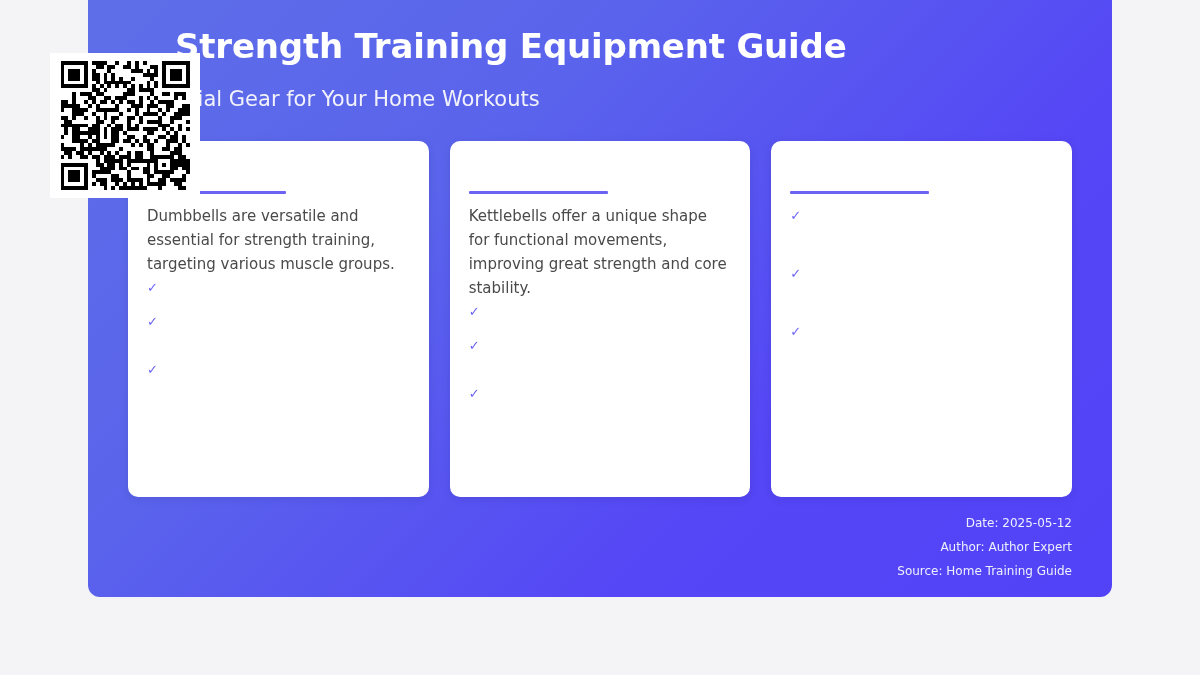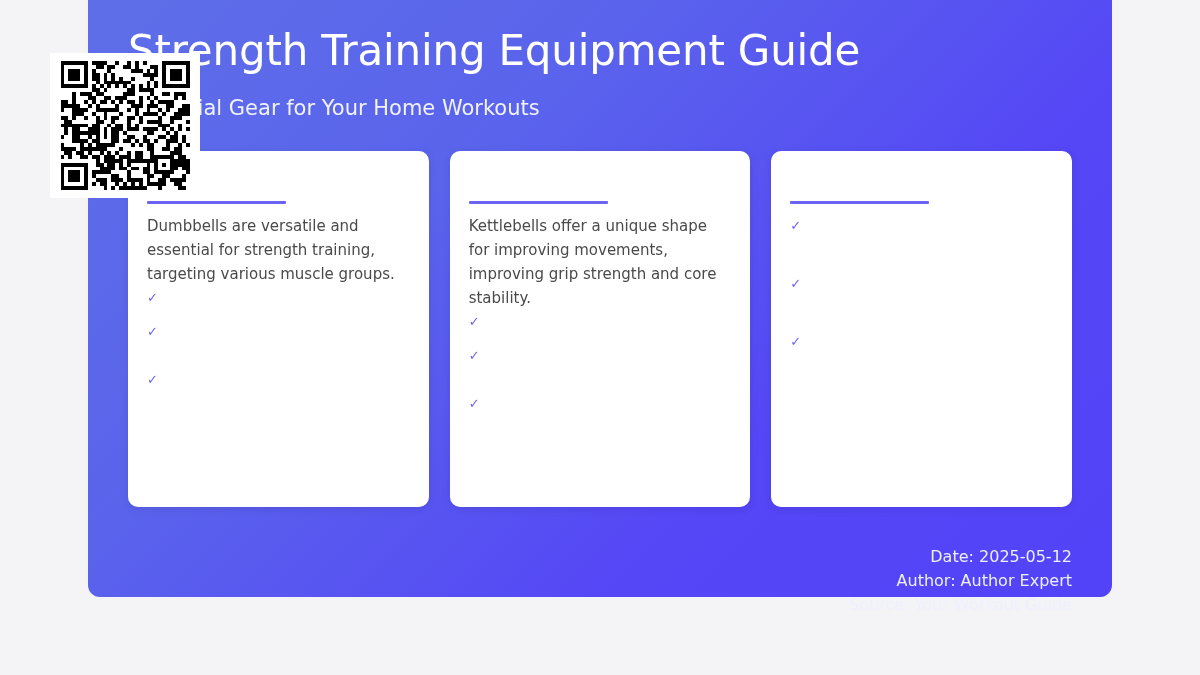--- a/index.html
+++ b/index.html
@@ -16,24 +16,25 @@
     position:absolute; left:88px; top:-12px;
     width:1024px; height:609px;
     background:linear-gradient(135deg, #5e6fe8 0%, #5a63ec 35%, #5546f6 70%, #5243f8 100%);
     border-radius:12px;
     padding:0 20px;
   }
 
   .header { padding:38px 20px 0 20px; }
   .title {
     color:#ffffff;
-    font-size:42px;
-    font-weight:400;
+    font-size:34px;
+    font-weight:700;
     letter-spacing:-0.2px;
     line-height:1.2;
+    margin-left:47px;
   }
   .subtitle {
     color:#f2f2fb;
     font-size:21px;
     font-weight:400;
     margin-top:20px;
     line-height:1.2;
   }
 
   
@@ -89,25 +90,25 @@
   }
   .feature-text {
     
     color:#ffffff;
     font-size:15px;
     line-height:24px;
   }
 
   
   .footer {
-    margin-top:38px;
+    margin-top:14px;
     padding:0 20px 0 20px;
     text-align:right;
     color:#eef0fd;
-    font-size:16px;
+    font-size:12px;
     line-height:24px;
   }
   .footer div { margin-bottom:0px; }
 
   
   .qr-overlay {
     position:absolute;
     left:50px; top:53px;
     width:150px; height:145px;
     background:#ffffff;
@@ -145,21 +146,21 @@
           <li class="feature-item" style="margin-top:24px;">
             <span class="check-icon">✓</span>
             <span class="feature-text"></span>
           </li>
         </ul>
       </div>
 
       <div class="card">
         <div class="card-title"></div>
         <div class="card-accent"></div>
-        <div class="card-desc">Kettlebells offer a unique shape for improving movements, improving grip strength and core stability.</div>
+        <div class="card-desc">Kettlebells offer a unique shape for functional movements, improving great strength and core stability.</div>
         <ul class="feature-list">
           <li class="feature-item">
             <span class="check-icon">✓</span>
             <span class="feature-text"></span>
           </li>
           <li class="feature-item">
             <span class="check-icon">✓</span>
             <span class="feature-text"></span>
           </li>
           <li class="feature-item" style="margin-top:24px;">
@@ -186,21 +187,21 @@
             <span class="feature-text"></span>
           </li>
         </ul>
       </div>
 
     </div>
 
     <div class="footer">
       <div>Date: 2025-05-12</div>
       <div>Author: Author Expert</div>
-      <div>Source: Your Workout Guide</div>
+      <div>Source: Home Training Guide</div>
     </div>
 
   </div>
 
   <div class="qr-overlay">
     <svg viewBox="0 0 33 33" shape-rendering="crispEdges">
       <rect width="33" height="33" fill="#ffffff"></rect>
       <g fill="#000000" id="qr-cells">
           <rect x="0" y="0" width="1" height="1"></rect>
           <rect x="1" y="0" width="1" height="1"></rect>

